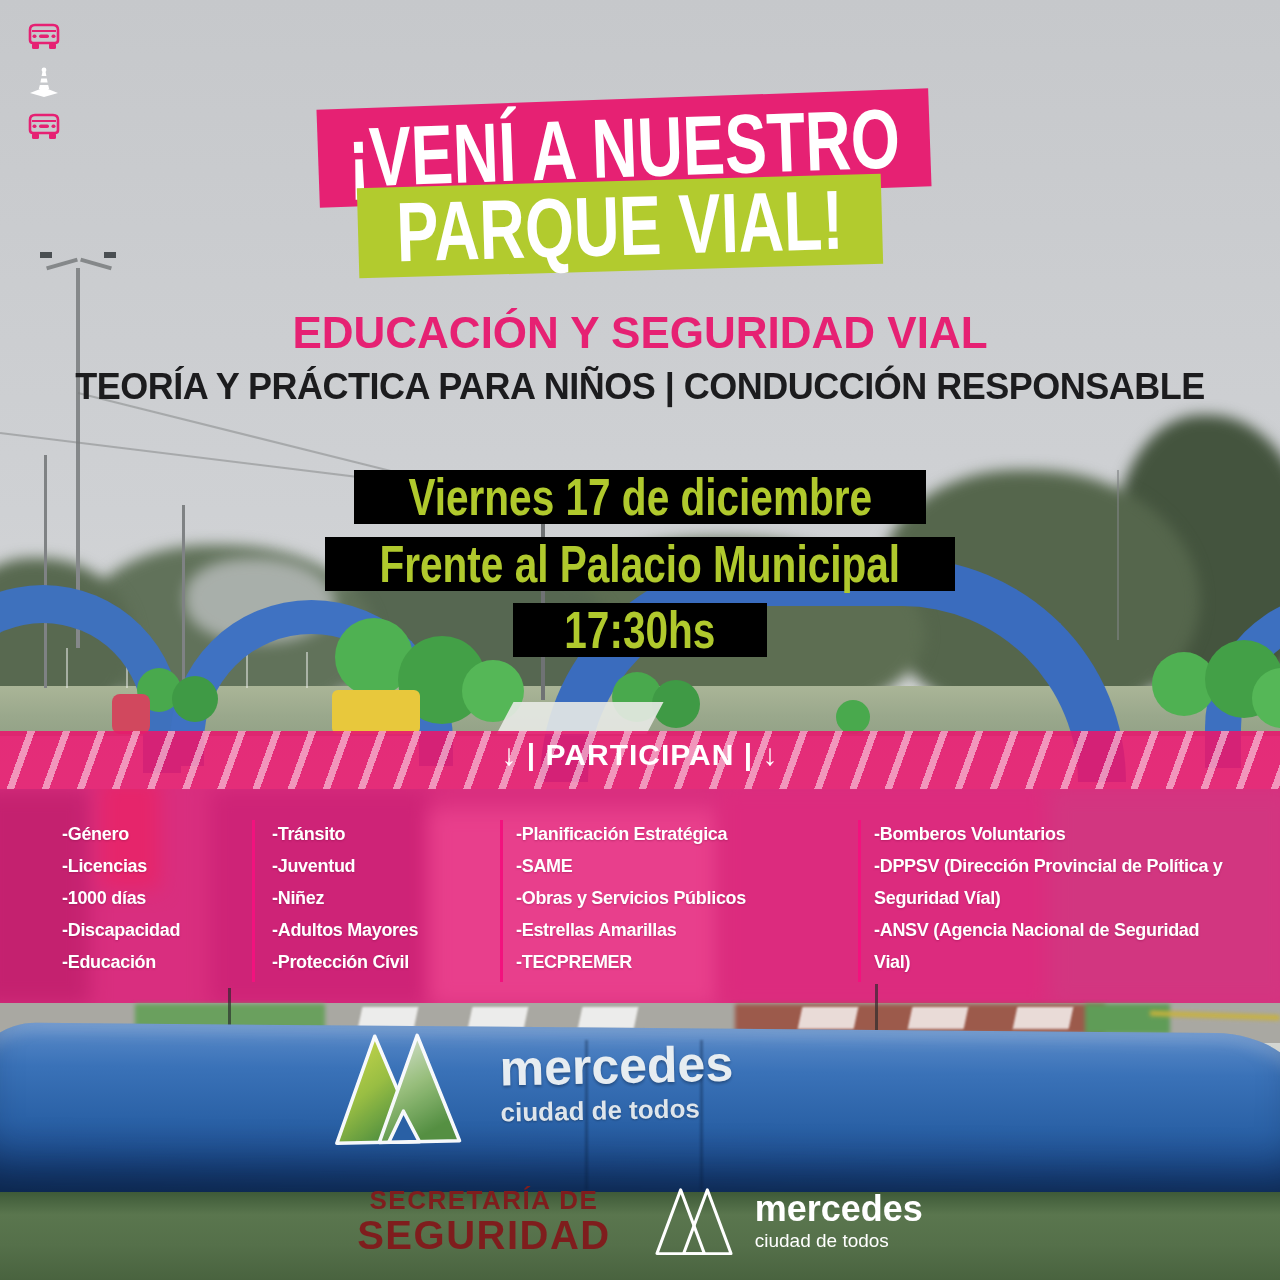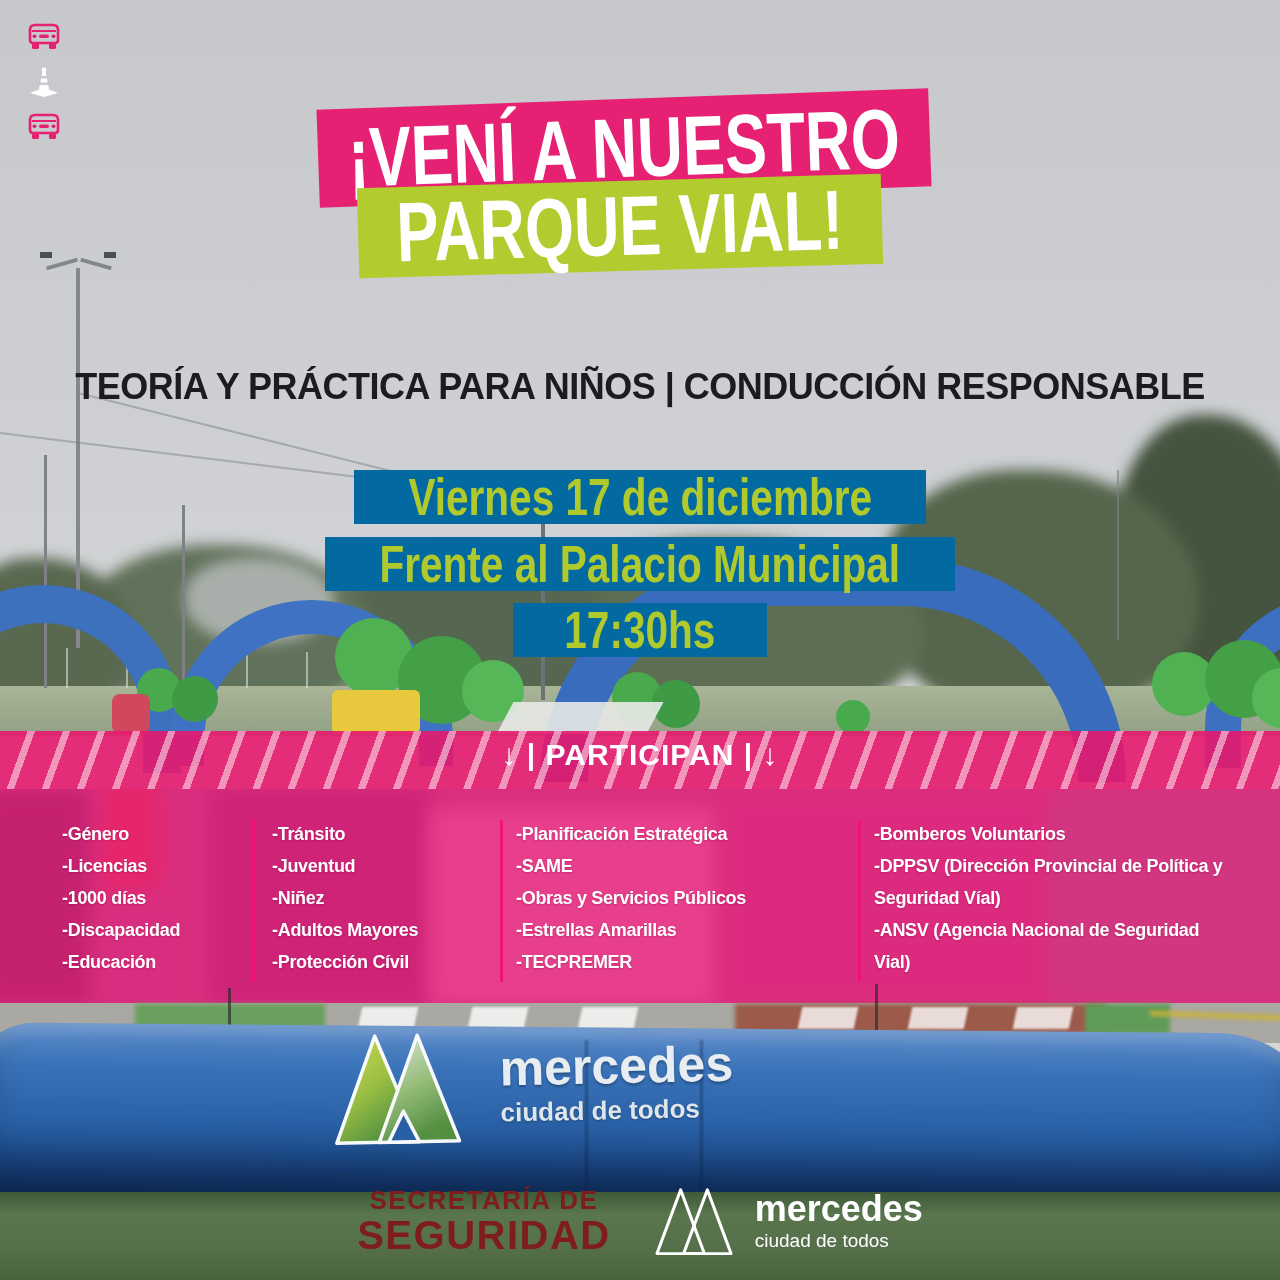--- a/index.html
+++ b/index.html
@@ -66,21 +66,21 @@
   .titlebox{position:absolute;display:flex;align-items:center;justify-content:center;z-index:10;}
   .titlebox .t{color:#fff;font-weight:700;white-space:nowrap;transform:scaleX(.75);transform-origin:center;}
   .box-pink{left:318px;top:99px;width:612px;height:98px;background:#e62173;transform:rotate(-2deg);}
   .box-green{left:358px;top:181px;width:524px;height:90px;background:#b2cb2e;transform:rotate(-1.6deg);z-index:11;}
   .box-pink .t,.box-green .t{font-size:84px;letter-spacing:0;}
   .subtitle{position:absolute;left:0;right:0;top:308px;text-align:center;z-index:10;
     color:#e62173;font-size:44px;font-weight:700;letter-spacing:0;}
   .tagline{position:absolute;left:0;right:0;top:366px;text-align:center;z-index:10;
     color:#1c1c1e;font-size:36px;font-weight:700;letter-spacing:-.5px;}
   .eventbox{position:absolute;left:0;right:0;display:flex;justify-content:center;z-index:10;}
-  .eventbox .inner{background:#0369a1;height:54px;display:flex;align-items:center;justify-content:center;}
+  .eventbox .inner{background:#000000;height:54px;display:flex;align-items:center;justify-content:center;}
   .eventbox .g{color:#b0c92d;font-weight:700;font-size:52px;white-space:nowrap;
     transform:scaleX(.78);transform-origin:center;}
   
   .footer{position:absolute;left:0;right:0;top:1182px;display:flex;justify-content:center;align-items:center;gap:40px;z-index:10;}
   .footer .org{text-align:center;color:#7f1d1d;}
   .footer .org .l1{font-size:26px;font-weight:700;letter-spacing:1.5px;line-height:1.1;}
   .footer .org .l2{font-size:40px;font-weight:700;letter-spacing:1.5px;line-height:1.05;}
   .footer .brand{display:flex;align-items:center;gap:18px;}
   .footer .brand .txt .big{font-size:36px;font-weight:700;color:#fff;line-height:1;}
   .footer .brand .txt .small{font-size:19px;font-weight:400;color:#fff;margin-top:3px;}
@@ -273,20 +273,21 @@
     </svg>
   </div>
 
   <div class="titlebox box-pink">
     <div class="t">¡VENÍ A NUESTRO</div>
   </div>
   <div class="titlebox box-green">
     <div class="t">PARQUE VIAL!</div>
   </div>
 
+  <div class="subtitle">EDUCACIÓN Y SEGURIDAD VIAL</div>
   <div class="tagline">TEORÍA Y PRÁCTICA PARA NIÑOS | CONDUCCIÓN RESPONSABLE</div>
 
   <div class="eventbox" style="top:470px;">
     <div class="inner" style="width:572px;">
         <span class="g">Viernes 17 de diciembre</span>
       </div>
   </div>
   <div class="eventbox" style="top:537px;">
     <div class="inner" style="width:630px;">
         <span class="g">Frente al Palacio Municipal</span>

